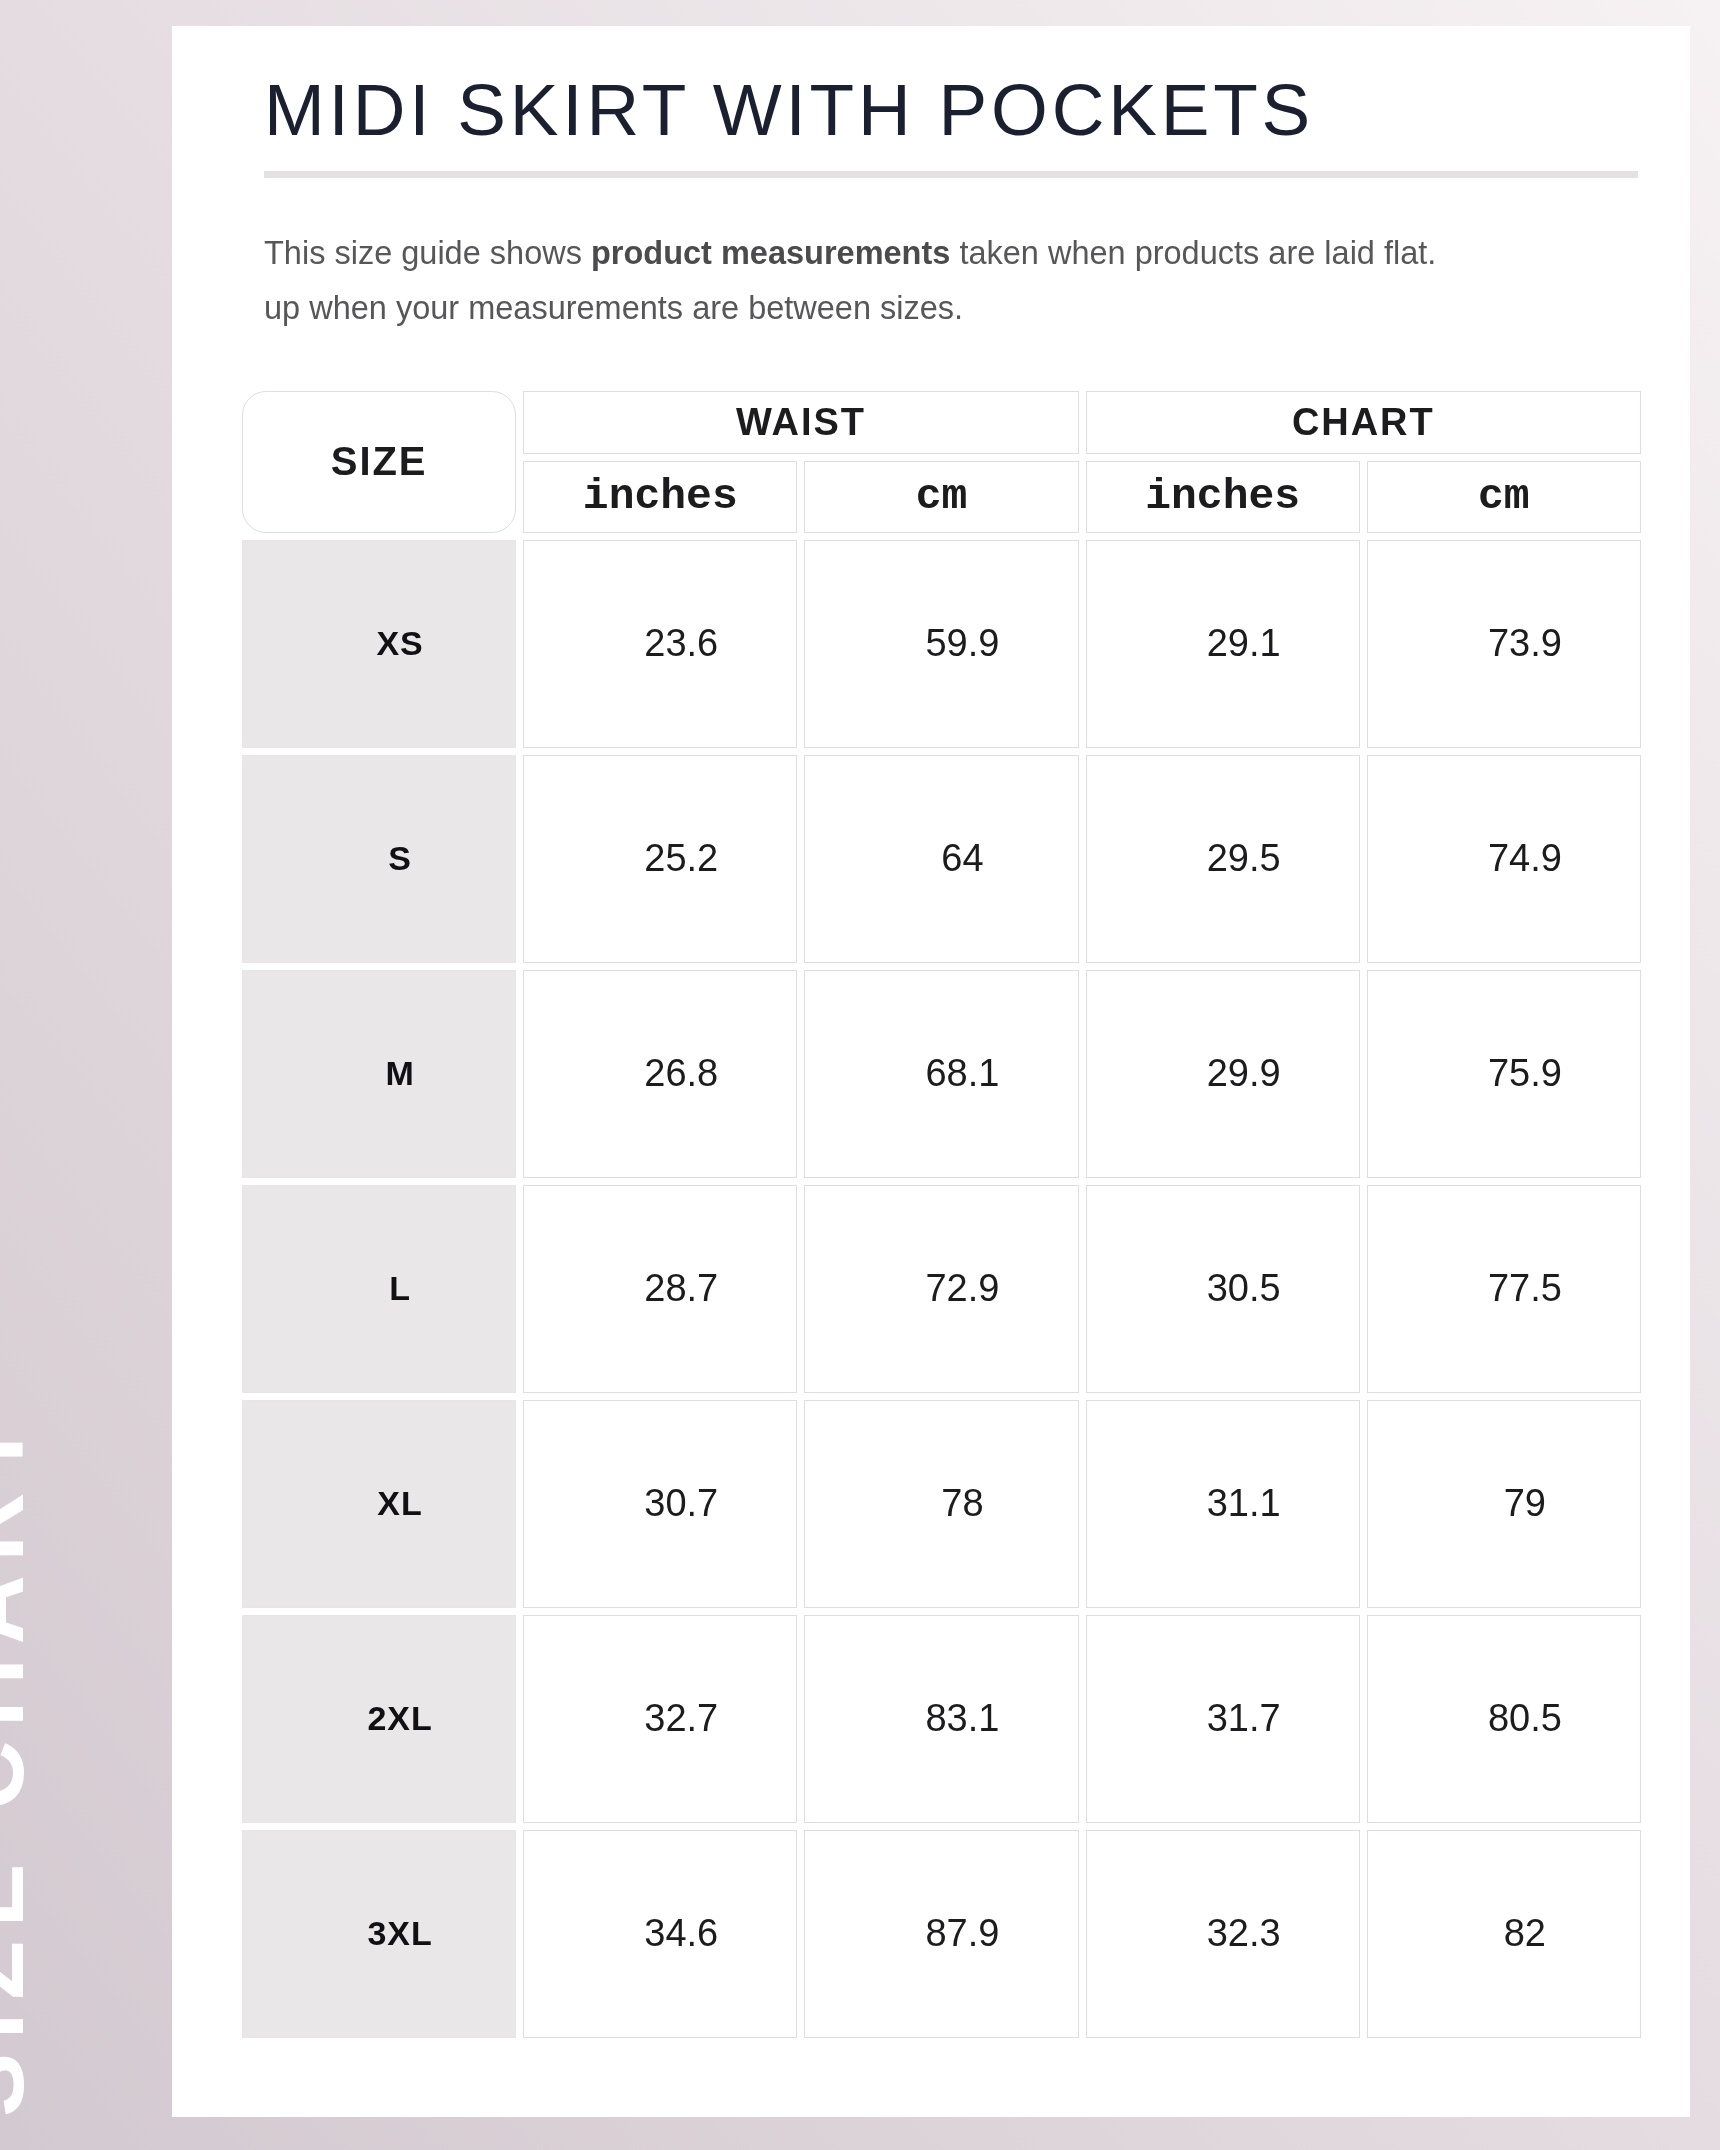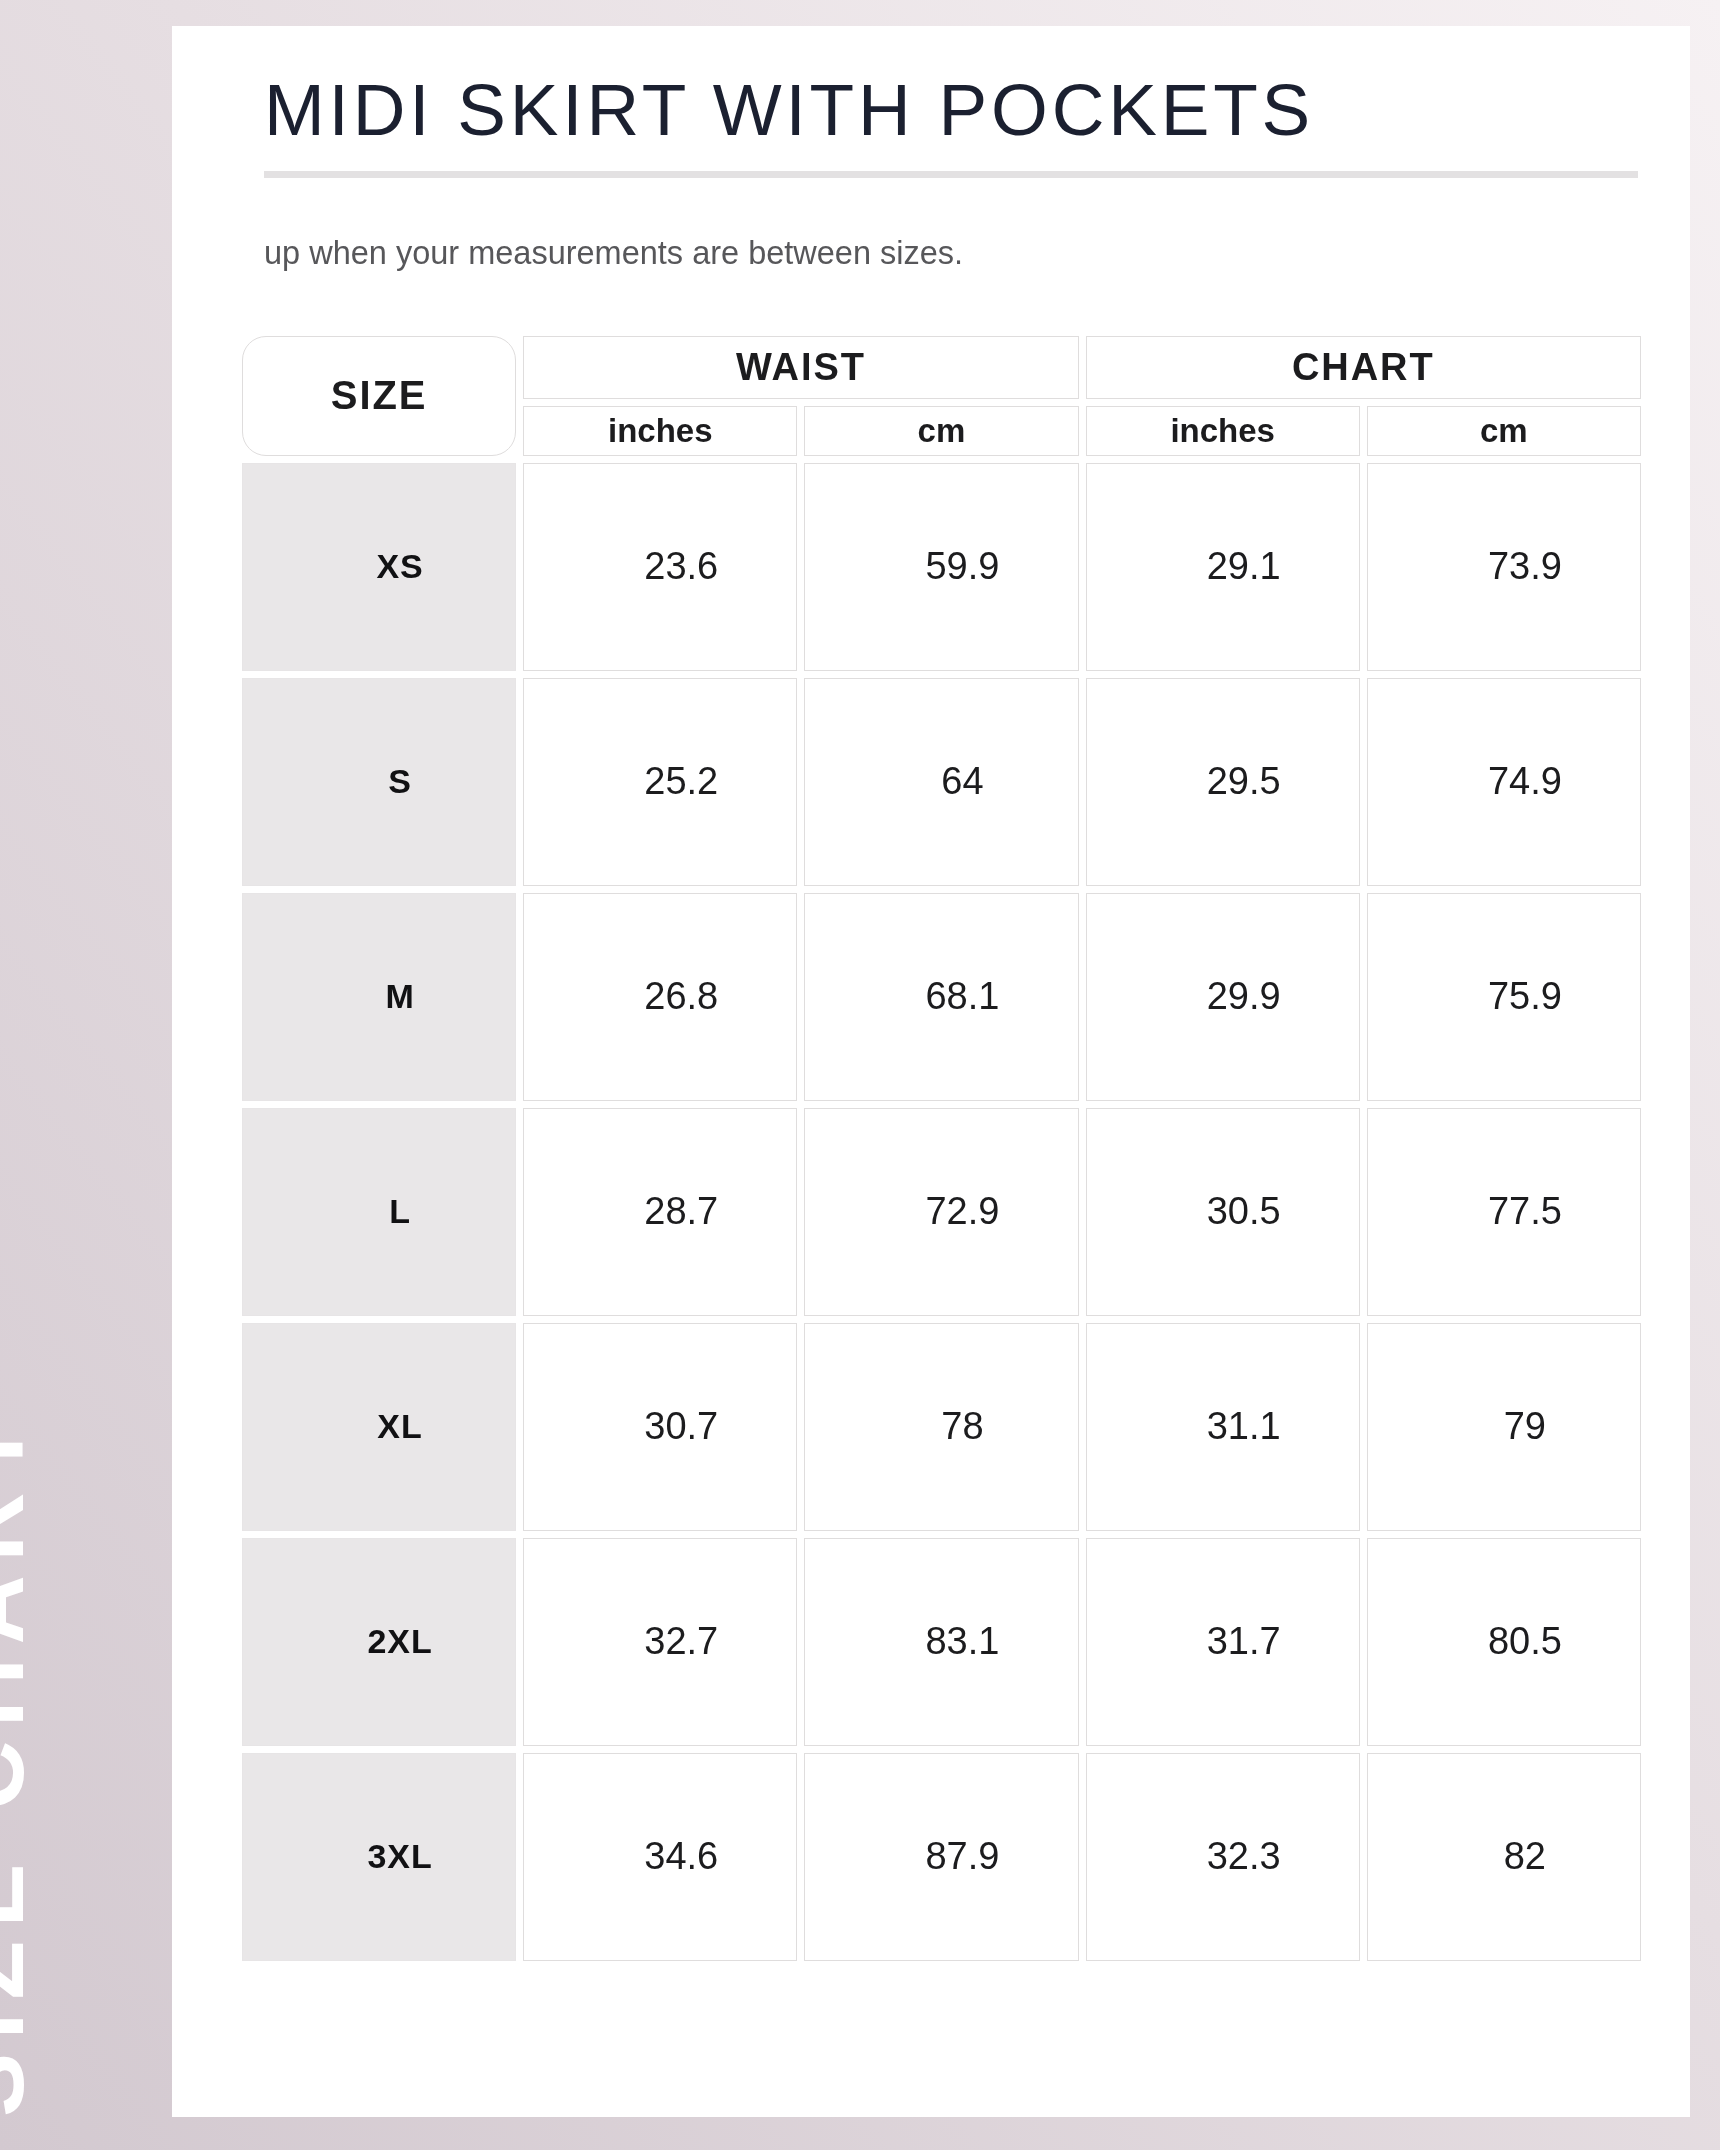--- a/index.html
+++ b/index.html
@@ -67,21 +67,21 @@
   }
   .size-table th, .size-table td {
     border: 1.9px solid #dfdddd;
     background: #ffffff;
     text-align: center;
     vertical-align: middle;
     color: #1c1c1e;
   }
   .size-table thead th { font-weight: 700; }
   .size-table th.group { height: 63px; font-size: 38px; letter-spacing: 1.9px; }
-  .size-table th.unit  { height: 50px; font-size: 33px; }
+  .size-table th.unit  { height: 72px; font-size: 43px; font-family: Liberation Mono, monospace; }
   .size-table th.size-head { font-size: 40px; letter-spacing: 1.9px; border-radius: 24px; }
   .size-table td { height: 208px; font-size: 38px; padding-left: 42px; }
   .size-table td.size {
     background: #e9e7e8;
     border-color: #e7e5e6;
     font-weight: 700;
     font-size: 34px;
     letter-spacing: 1px;
     color: #111113;
   }
@@ -93,20 +93,21 @@
 
   <div class="vertical-label">SIZE CHART</div>
 
   <div class="card">
 
     <h1 class="title">MIDI SKIRT WITH POCKETS</h1>
 
     <div class="divider"></div>
 
     <p class="intro">
+      <span class="line"><span>This size guide shows </span><strong>product measurements</strong><span> taken when products are laid flat.</span></span>
       <span class="line">up when your measurements are between sizes.</span>
     </p>
 
     <table class="size-table">
       <thead>
         <tr>
           <th class="size-head" rowspan="2">SIZE</th>
           <th class="group" colspan="2">WAIST</th>
           <th class="group" colspan="2">CHART</th>
         </tr>

